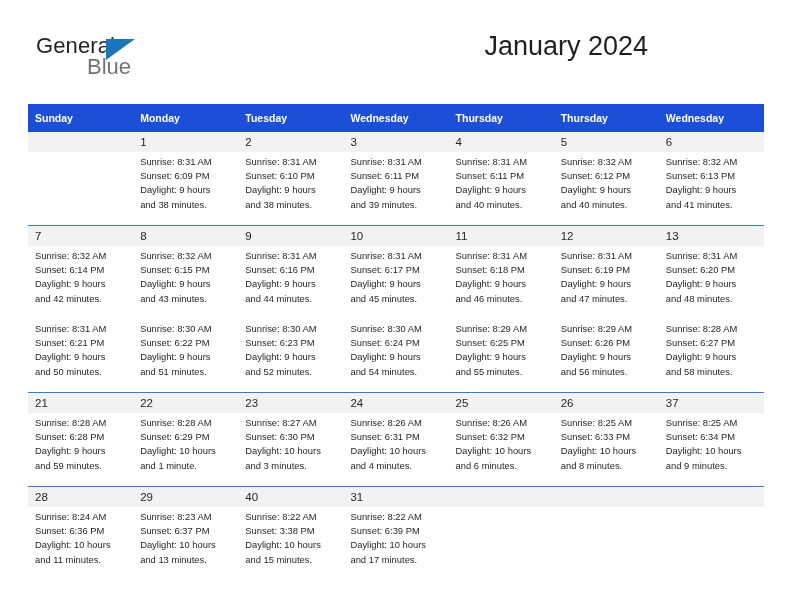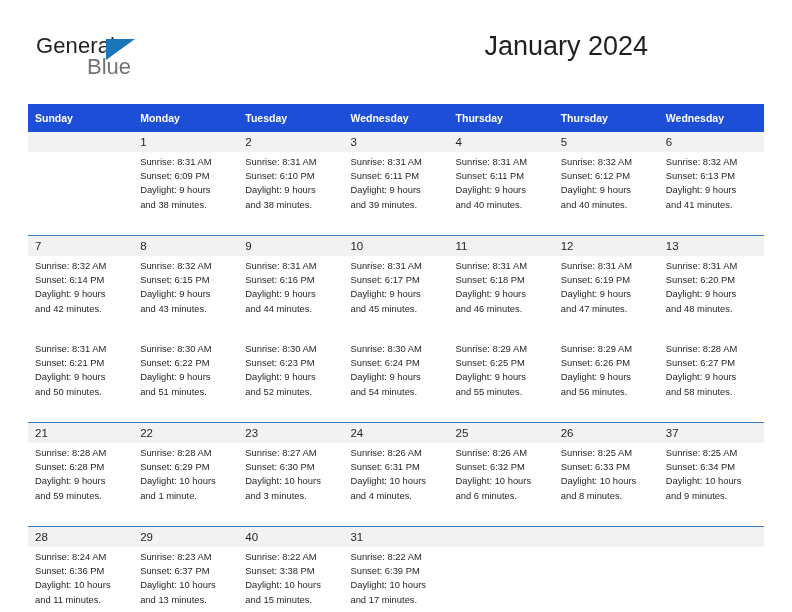--- a/index.html
+++ b/index.html
@@ -119,21 +119,21 @@
     vertical-align: top;
     font-family: "Liberation Sans", sans-serif;
   }
   .wk-num.first td { border-top: none; }
 
   .wk-body td {
     background: #ffffff;
     font-size: 9.4px;
     line-height: 14.2px;
     color: #231f20;
-    padding: 3px 5px 20px 7px;
+    padding: 3px 5px 10px 7px;
     height: 60px;
     vertical-align: top;
     font-family: "Liberation Sans", sans-serif;
   }
   .wk-body td div { white-space: nowrap; }
 </style>
 </head>
 <body>
 
 <div class="page">

